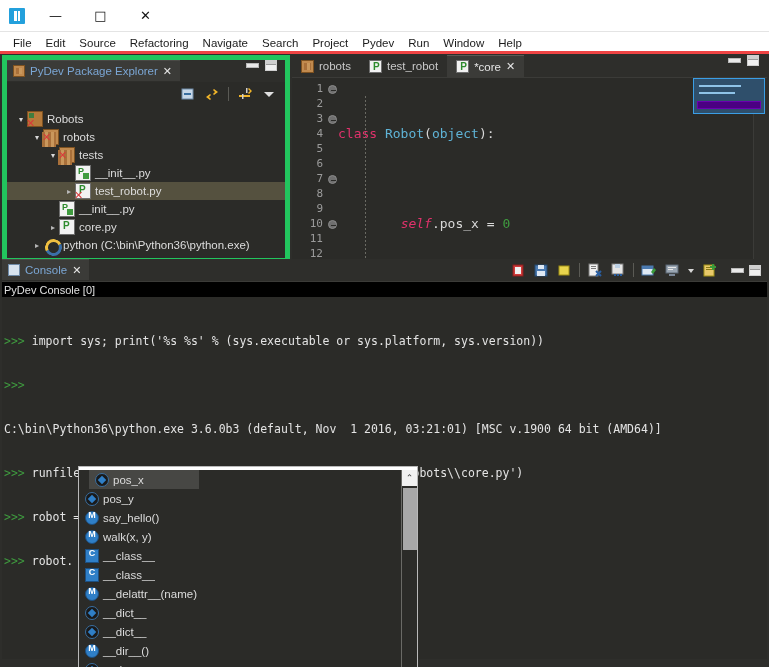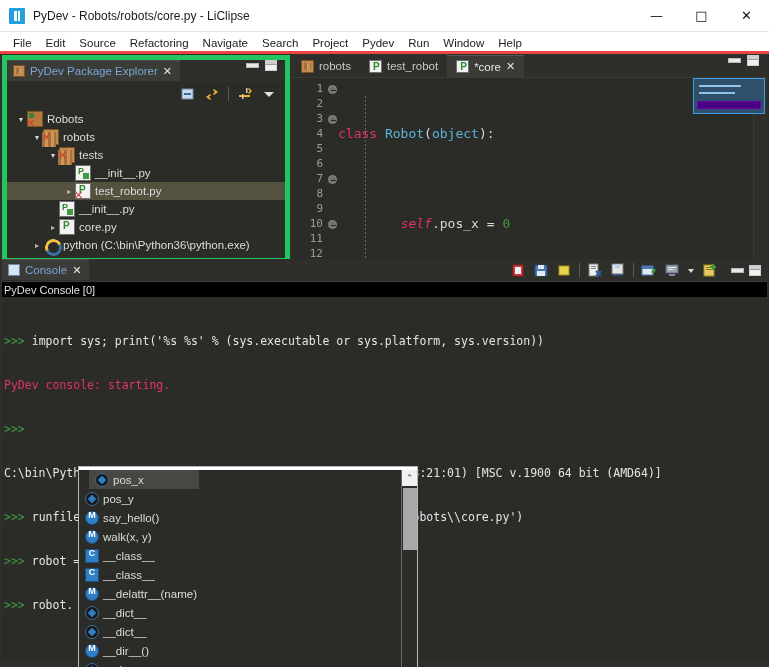--- a/index.html
+++ b/index.html
@@ -232,21 +232,20 @@
     line-height:16px; font-family:"DejaVu Sans",sans-serif;
   }
   .ac-thumb { position:absolute; left:1px; top:18px; width:14px; height:62px; background:#a8a8a8; }
   .vsep { position:absolute; left:290px; top:0; width:2px; height:208px; background:#2e2e2b; }
 </style>
 </head>
 <body>
 
 <div class="titlebar">
   <div class="app-icon"></div>
-  <div class="title-text">PyDev - Robots/robots/core.py - LiClipse</div>
   <div class="wbtns">
     <div class="wbtn">—</div>
     <div class="wbtn">□</div>
     <div class="wbtn">✕</div>
   </div>
 </div>
 
 <div class="menubar">
   <div class="menuitem">File</div>
   <div class="menuitem">Edit</div>
@@ -485,21 +484,20 @@
         </span>
         <span class="minbtn" style="margin-left:6px"></span>
         <span class="maxbtn"></span>
       </div>
     </div>
 
     <div class="con-label">PyDev Console [0]</div>
 
     <div class="con-body">
       <div class="oline"><span class="prompt">&gt;&gt;&gt; </span><span>import sys; print('%s %s' % (sys.executable or sys.platform, sys.version))</span></div>
-      <div class="oline"><span class="pink">PyDev console: starting.</span></div>
       <div class="oline"><span class="prompt">&gt;&gt;&gt;</span></div>
       <div class="oline"><span>C:\bin\Python36\python.exe 3.6.0b3 (default, Nov  1 2016, 03:21:01) [MSC v.1900 64 bit (AMD64)]</span></div>
       <div class="oline"><span class="prompt">&gt;&gt;&gt; </span><span>runfile('W:\\runtime-New_configuration-Robot\\Robots\\robots\\core.py')</span></div>
       <div class="oline"><span class="prompt">&gt;&gt;&gt; </span><span>robot = Robot()</span></div>
       <div class="oline"><span class="prompt">&gt;&gt;&gt; </span><span>robot.</span></div>
     </div>
   </div>
 
   <div class="acpop">
     <div class="ac-top"></div>

